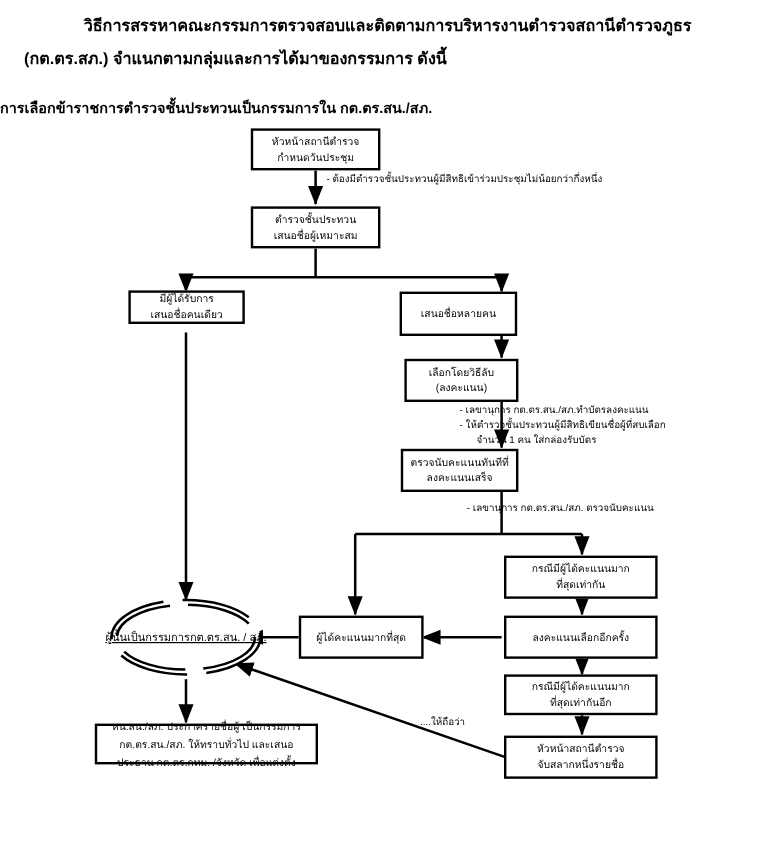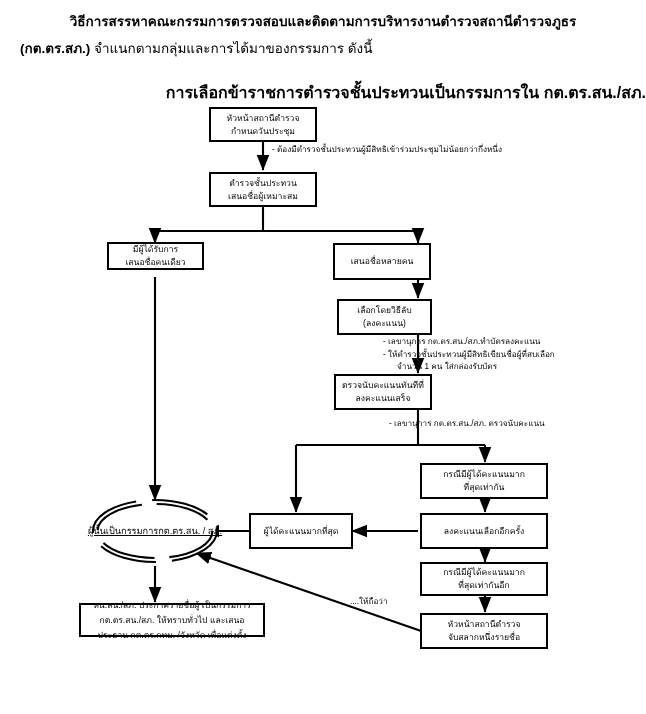--- a/index.html
+++ b/index.html
@@ -37,30 +37,30 @@
   .heading .line1 {
     display: block;
     text-align: center;
     white-space: nowrap;
   }
   .heading .line2 {
     display: block;
     text-align: left;
     padding-left: 6px;
   }
-  .heading .line2 .reg { font-weight: normal; margin-top: 44px; }
+  .heading .line2 .reg { font-weight: bold; margin-top: 44px; }
 
   .subtitle {
     position: absolute;
     left: 0;
     top: 80px;
     width: 646px;
-    text-align: right;
+    text-align: left;
     font-weight: bold;
-    font-size: 16px;
+    font-size: 12px;
   }
 
   
   #connectors {
     position: absolute;
     left: 0; top: 0;
     width: 646px;
     height: 714px;
     pointer-events: none;
   }

